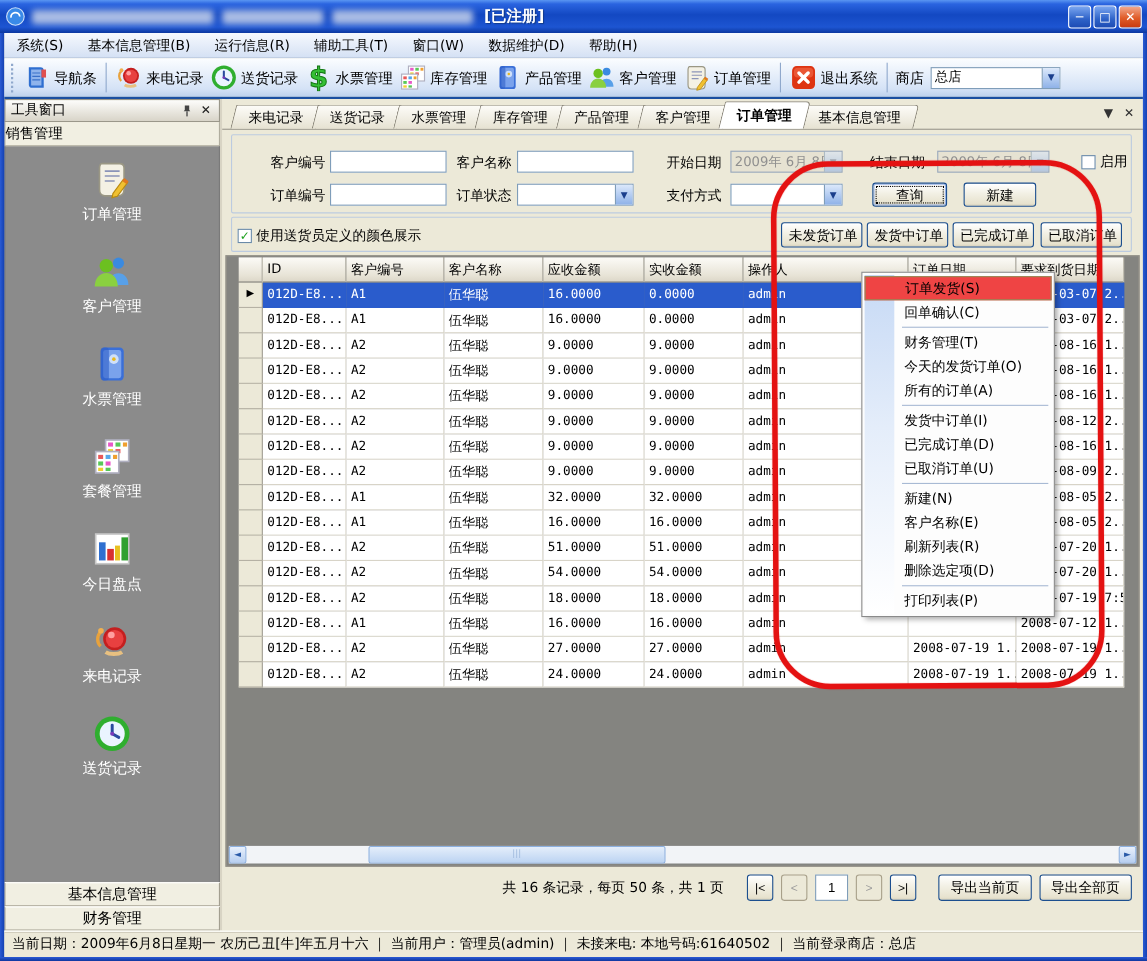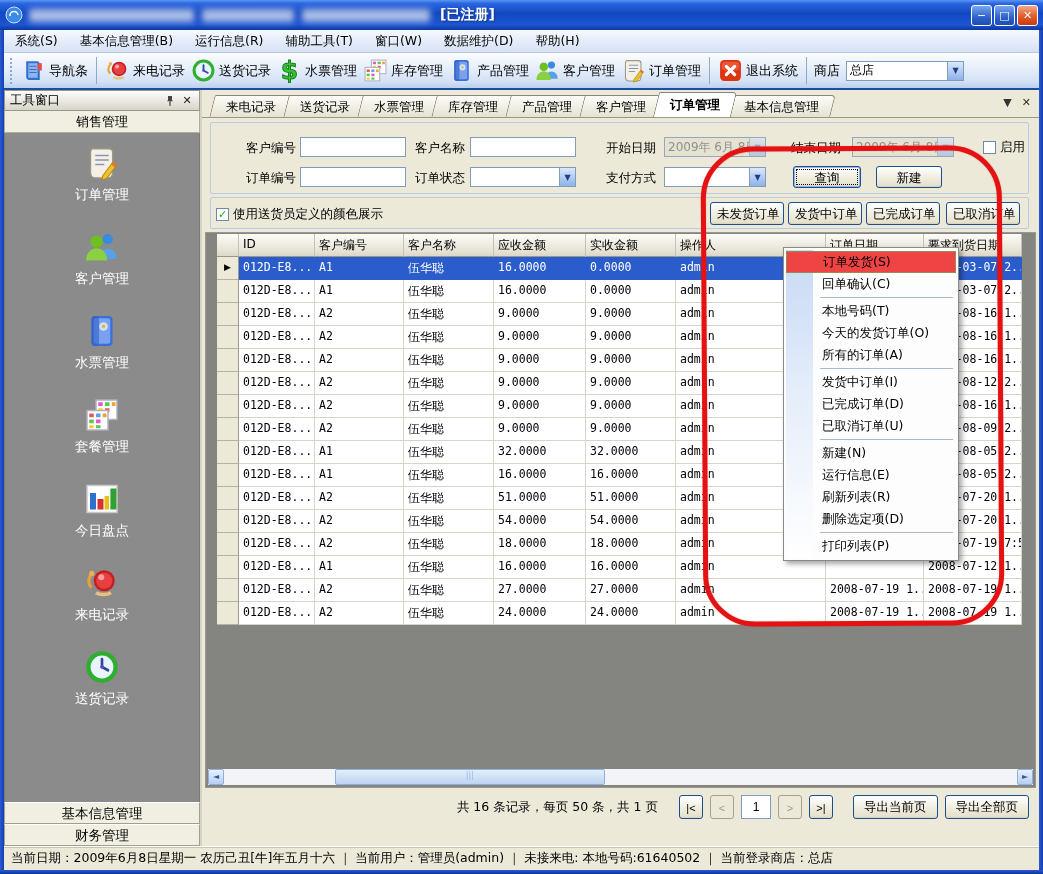--- a/index.html
+++ b/index.html
@@ -46,21 +46,21 @@
     font-size:8px;color:#1a3e8c;border-left:1px solid #7f9db9;
     background:linear-gradient(180deg,#dbe8fb,#8fb2e8);}
   
   .main{position:absolute;left:4px;right:4px;top:90px;bottom:28px;display:flex;}
   
   .sidebar{width:198px;display:flex;flex-direction:column;border-right:2px solid #d8d4c4;}
   .sb-header{height:21px;display:flex;align-items:center;padding:0 5px;gap:4px;
     background:linear-gradient(180deg,#fdfdfb,#d8d4c8);border:1px solid #9a978a;}
   .sb-header .sb-title{flex:1;font-size:12.5px;}
   .sb-hbtn{width:14px;text-align:center;font-size:11px;color:#222;}
-  .sb-section{height:22px;line-height:21px;text-align:center;background:#f1efe2;
+  .sb-section{height:22px;line-height:21px;text-align:left;background:#f1efe2;
     border:1px solid #b0ad9e;border-top:none;font-size:13px;}
   .sb-body{flex:1;background:#8b8b8b;border:1px solid #7a7a7a;border-top:none;border-bottom:none;
     display:flex;flex-direction:column;align-items:center;padding-top:12px;overflow:hidden;}
   .sb-item{display:flex;flex-direction:column;align-items:center;gap:5px;margin-bottom:25px;
     color:#fff;font-size:13.5px;cursor:default;}
   .sb-bottom{display:flex;flex-direction:column;}
   .sb-btn{height:22px;line-height:20px;text-align:center;background:#f1efe2;
     border:1px solid #a39f90;border-top:1px solid #fff;font-size:13.5px;}
   
   .content{flex:1;display:flex;flex-direction:column;background:#ece9d8;min-width:0;}
@@ -718,30 +718,30 @@
   </div>
 
   <div class="statusbar">
     <span id="statusbar-text">当前日期：2009年6月8日星期一  农历己丑[牛]年五月十六  ｜  当前用户：管理员(admin)  ｜  未接来电: 本地号码:61640502  ｜  当前登录商店：总店</span>
   </div>
 
   <div class="ctxmenu" id="ctxmenu">
       <div class="menu-item highlight">订单发货(S)</div>
       <div class="menu-item">回单确认(C)</div>
       <div class="menu-sep"></div>
-      <div class="menu-item">本地号码(T)</div>
+      <div class="menu-item">财务管理(T)</div>
       <div class="menu-item">今天的发货订单(O)</div>
       <div class="menu-item">所有的订单(A)</div>
       <div class="menu-sep"></div>
       <div class="menu-item">发货中订单(I)</div>
       <div class="menu-item">已完成订单(D)</div>
       <div class="menu-item">已取消订单(U)</div>
       <div class="menu-sep"></div>
       <div class="menu-item">新建(N)</div>
-      <div class="menu-item">运行信息(E)</div>
+      <div class="menu-item">客户名称(E)</div>
       <div class="menu-item">刷新列表(R)</div>
       <div class="menu-item">删除选定项(D)</div>
       <div class="menu-sep"></div>
       <div class="menu-item">打印列表(P)</div>
     </div>
 
   <div class="red-annotation"></div>
 </div>
 
 </body></html>

